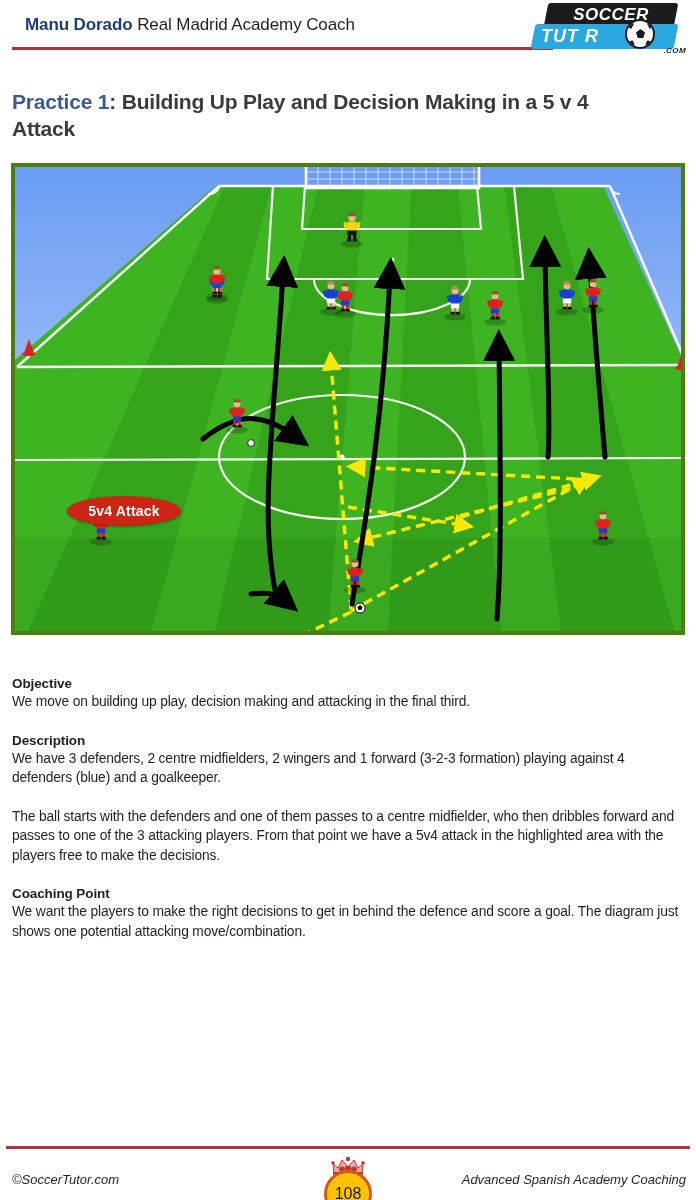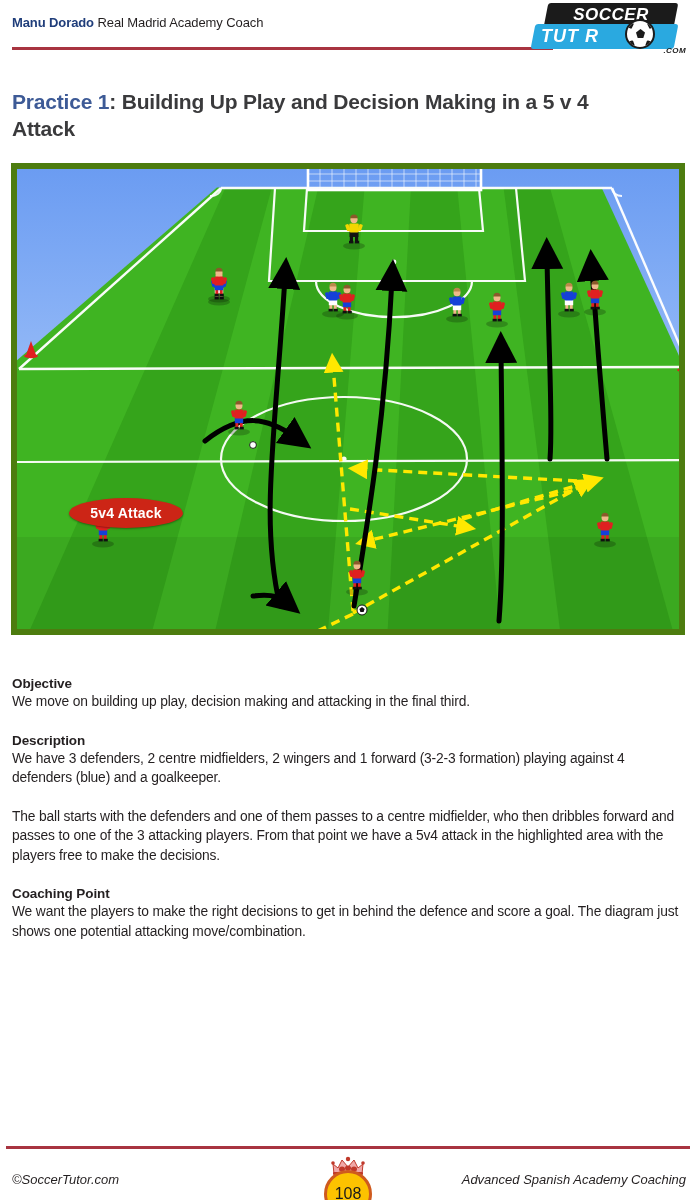--- a/index.html
+++ b/index.html
@@ -8,22 +8,22 @@
     background:#ffffff;
     font-family:"Liberation Sans", sans-serif;
     color:#231f20;
     overflow:hidden;
     position:relative;
   }
 
   
   .header{position:absolute;left:0;top:0;width:696px;height:62px;}
   .header-name{
-    position:absolute;left:12px;top:15px;
-    font-size:13px;letter-spacing:-.1px;white-space:nowrap;
+    position:absolute;left:25px;top:15px;
+    font-size:17px;letter-spacing:-.1px;white-space:nowrap;
   }
   .header-name .bold{font-weight:bold;color:#1f3d7a;}
   .header-name .reg{font-weight:normal;color:#231f20;}
   .header-rule{
     position:absolute;left:12px;top:47px;width:541px;height:3px;
     background:#a83440;
   }
 
   
   .logo{position:absolute;left:520px;top:3px;width:168px;height:52px;}
@@ -68,21 +68,21 @@
   .title{
     position:absolute;left:12px;top:88px;width:600px;
     font-size:21px;font-weight:bold;line-height:27px;
     color:#3a3a3c;letter-spacing:-.2px;
   }
   .title .pnum{color:#3d5a96;text-align:right;}
 
   
   .pitch-wrap{
     position:absolute;left:11px;top:163px;width:674px;height:472px;
-    border:6px solid #4d7c0f;box-sizing:border-box;overflow:hidden;
+    border:4px solid #4d7c0f;box-sizing:border-box;overflow:hidden;
     background:#7aa8f0;
   }
   .sky{
     position:absolute;left:0;top:0;width:100%;height:100%;
     background:linear-gradient(180deg,#6b9cf2 0%,#9dc0f8 55%,#b9d2fa 100%);
   }
   
   .turf{
     position:absolute;left:0;top:0;width:100%;height:100%;
     clip-path:polygon(30.2% 4.0%, 88.3% 4.0%, 100% 40.6%, 100% 100%, 0 100%, 0 41.6%);

